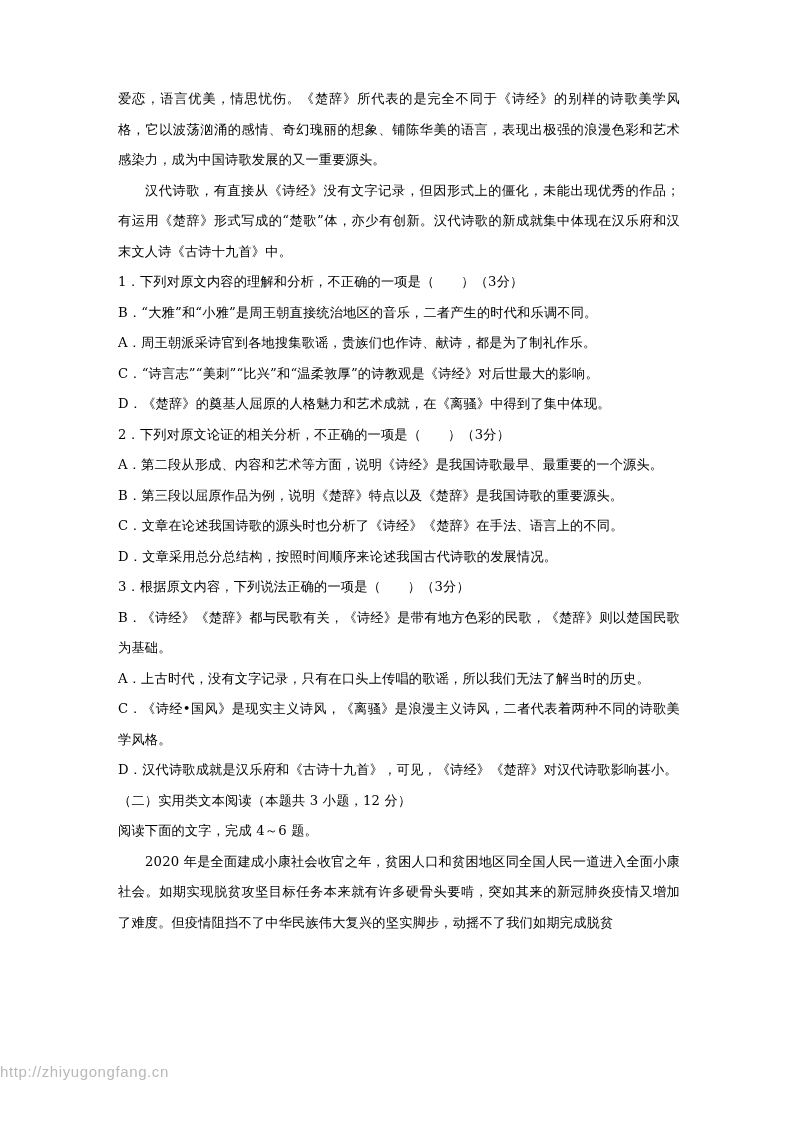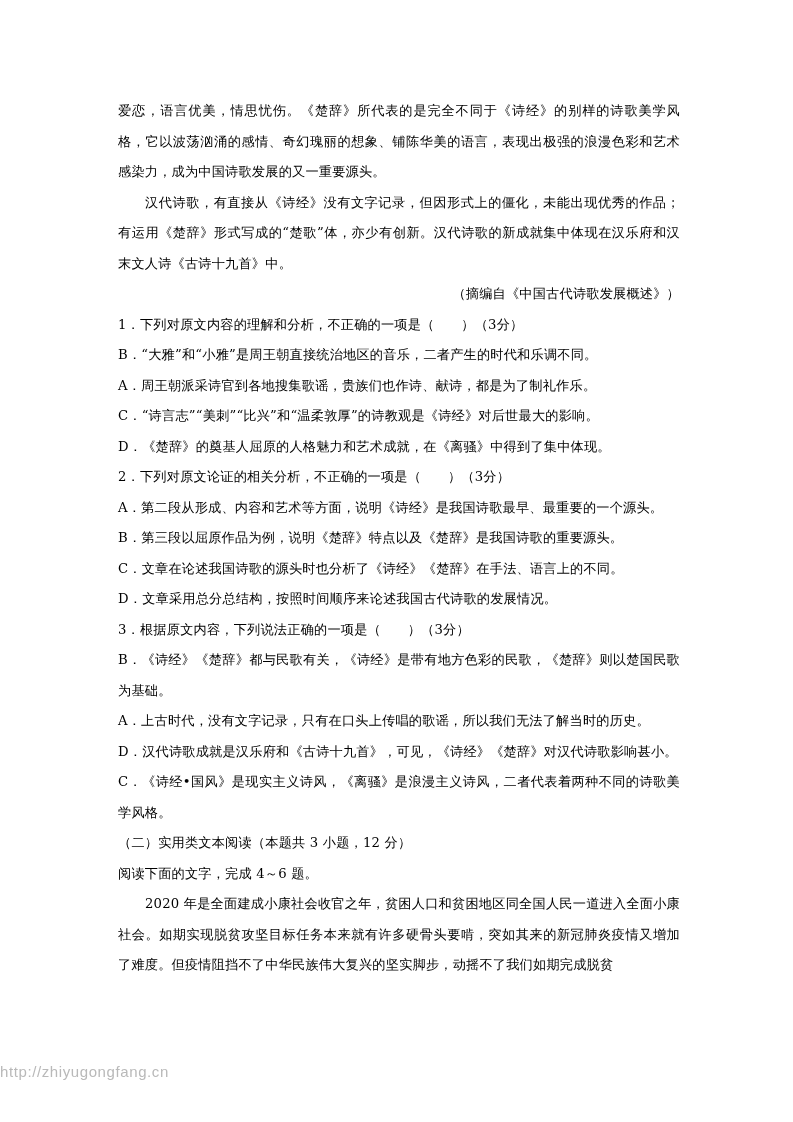--- a/index.html
+++ b/index.html
@@ -20,21 +20,20 @@
     left: 0;
     top: 0;
     width: 793px;
     height: 1122px;
   }
   .content {
     position: absolute;
     left: 118px;
     top: 84px;
     width: 562px;
-    margin-top: 12px;
   }
   p {
     margin: 0 0 0 0;
     font-size: 13.2px;
     line-height: 30.5px;
     text-align: justify;
     text-justify: inter-ideograph;
     letter-spacing: 0.2px;
   }
   .indent2 {
@@ -59,39 +58,38 @@
   }
 </style>
 </head>
 <body>
 
 <div class="page">
   <div class="content">
 
     <p class="flow">爱恋，语言优美，情思忧伤。《楚辞》所代表的是完全不同于《诗经》的别样的诗歌美学风格，它以波荡汹涌的感情、奇幻瑰丽的想象、铺陈华美的语言，表现出极强的浪漫色彩和艺术感染力，成为中国诗歌发展的又一重要源头。</p>
     <p class="indent2">汉代诗歌，有直接从《诗经》没有文字记录，但因形式上的僵化，未能出现优秀的作品；有运用《楚辞》形式写成的“楚歌”体，亦少有创新。汉代诗歌的新成就集中体现在汉乐府和汉末文人诗《古诗十九首》中。</p>
-    <p class="right">（摘编自《中国古代诗歌发展概述》）</p>
 
     <p class="flow">1．下列对原文内容的理解和分析，不正确的一项是（　　）（3分）</p>
     <p class="flow">B．“大雅”和“小雅”是周王朝直接统治地区的音乐，二者产生的时代和乐调不同。</p>
     <p class="flow">A．周王朝派采诗官到各地搜集歌谣，贵族们也作诗、献诗，都是为了制礼作乐。</p>
     <p class="flow">C．“诗言志”“美刺”“比兴”和“温柔敦厚”的诗教观是《诗经》对后世最大的影响。</p>
     <p class="flow">D．《楚辞》的奠基人屈原的人格魅力和艺术成就，在《离骚》中得到了集中体现。</p>
 
     <p class="flow">2．下列对原文论证的相关分析，不正确的一项是（　　）（3分）</p>
     <p class="flow">A．第二段从形成、内容和艺术等方面，说明《诗经》是我国诗歌最早、最重要的一个源头。</p>
     <p class="flow">B．第三段以屈原作品为例，说明《楚辞》特点以及《楚辞》是我国诗歌的重要源头。</p>
     <p class="flow">C．文章在论述我国诗歌的源头时也分析了《诗经》《楚辞》在手法、语言上的不同。</p>
     <p class="flow">D．文章采用总分总结构，按照时间顺序来论述我国古代诗歌的发展情况。</p>
 
     <p class="flow">3．根据原文内容，下列说法正确的一项是（　　）（3分）</p>
     <p class="flow">B．《诗经》《楚辞》都与民歌有关，《诗经》是带有地方色彩的民歌，《楚辞》则以楚国民歌为基础。</p>
     <p class="flow">A．上古时代，没有文字记录，只有在口头上传唱的歌谣，所以我们无法了解当时的历史。</p>
+    <p class="flow">C．《诗经•国风》是现实主义诗风，《离骚》是浪漫主义诗风，二者代表着两种不同的诗歌美学风格。</p>
     <p class="flow">D．汉代诗歌成就是汉乐府和《古诗十九首》，可见，《诗经》《楚辞》对汉代诗歌影响甚小。</p>
-    <p class="flow">C．《诗经•国风》是现实主义诗风，《离骚》是浪漫主义诗风，二者代表着两种不同的诗歌美学风格。</p>
 
     <p class="flow">（二）实用类文本阅读（本题共 3 小题，12 分）</p>
     <p class="flow">阅读下面的文字，完成 4～6 题。</p>
     <p class="indent2">2020 年是全面建成小康社会收官之年，贫困人口和贫困地区同全国人民一道进入全面小康社会。如期实现脱贫攻坚目标任务本来就有许多硬骨头要啃，突如其来的新冠肺炎疫情又增加了难度。但疫情阻挡不了中华民族伟大复兴的坚实脚步，动摇不了我们如期完成脱贫</p>
 
   </div>
 
   <div class="watermark">http://zhiyugongfang.cn</div>
 </div>
 

